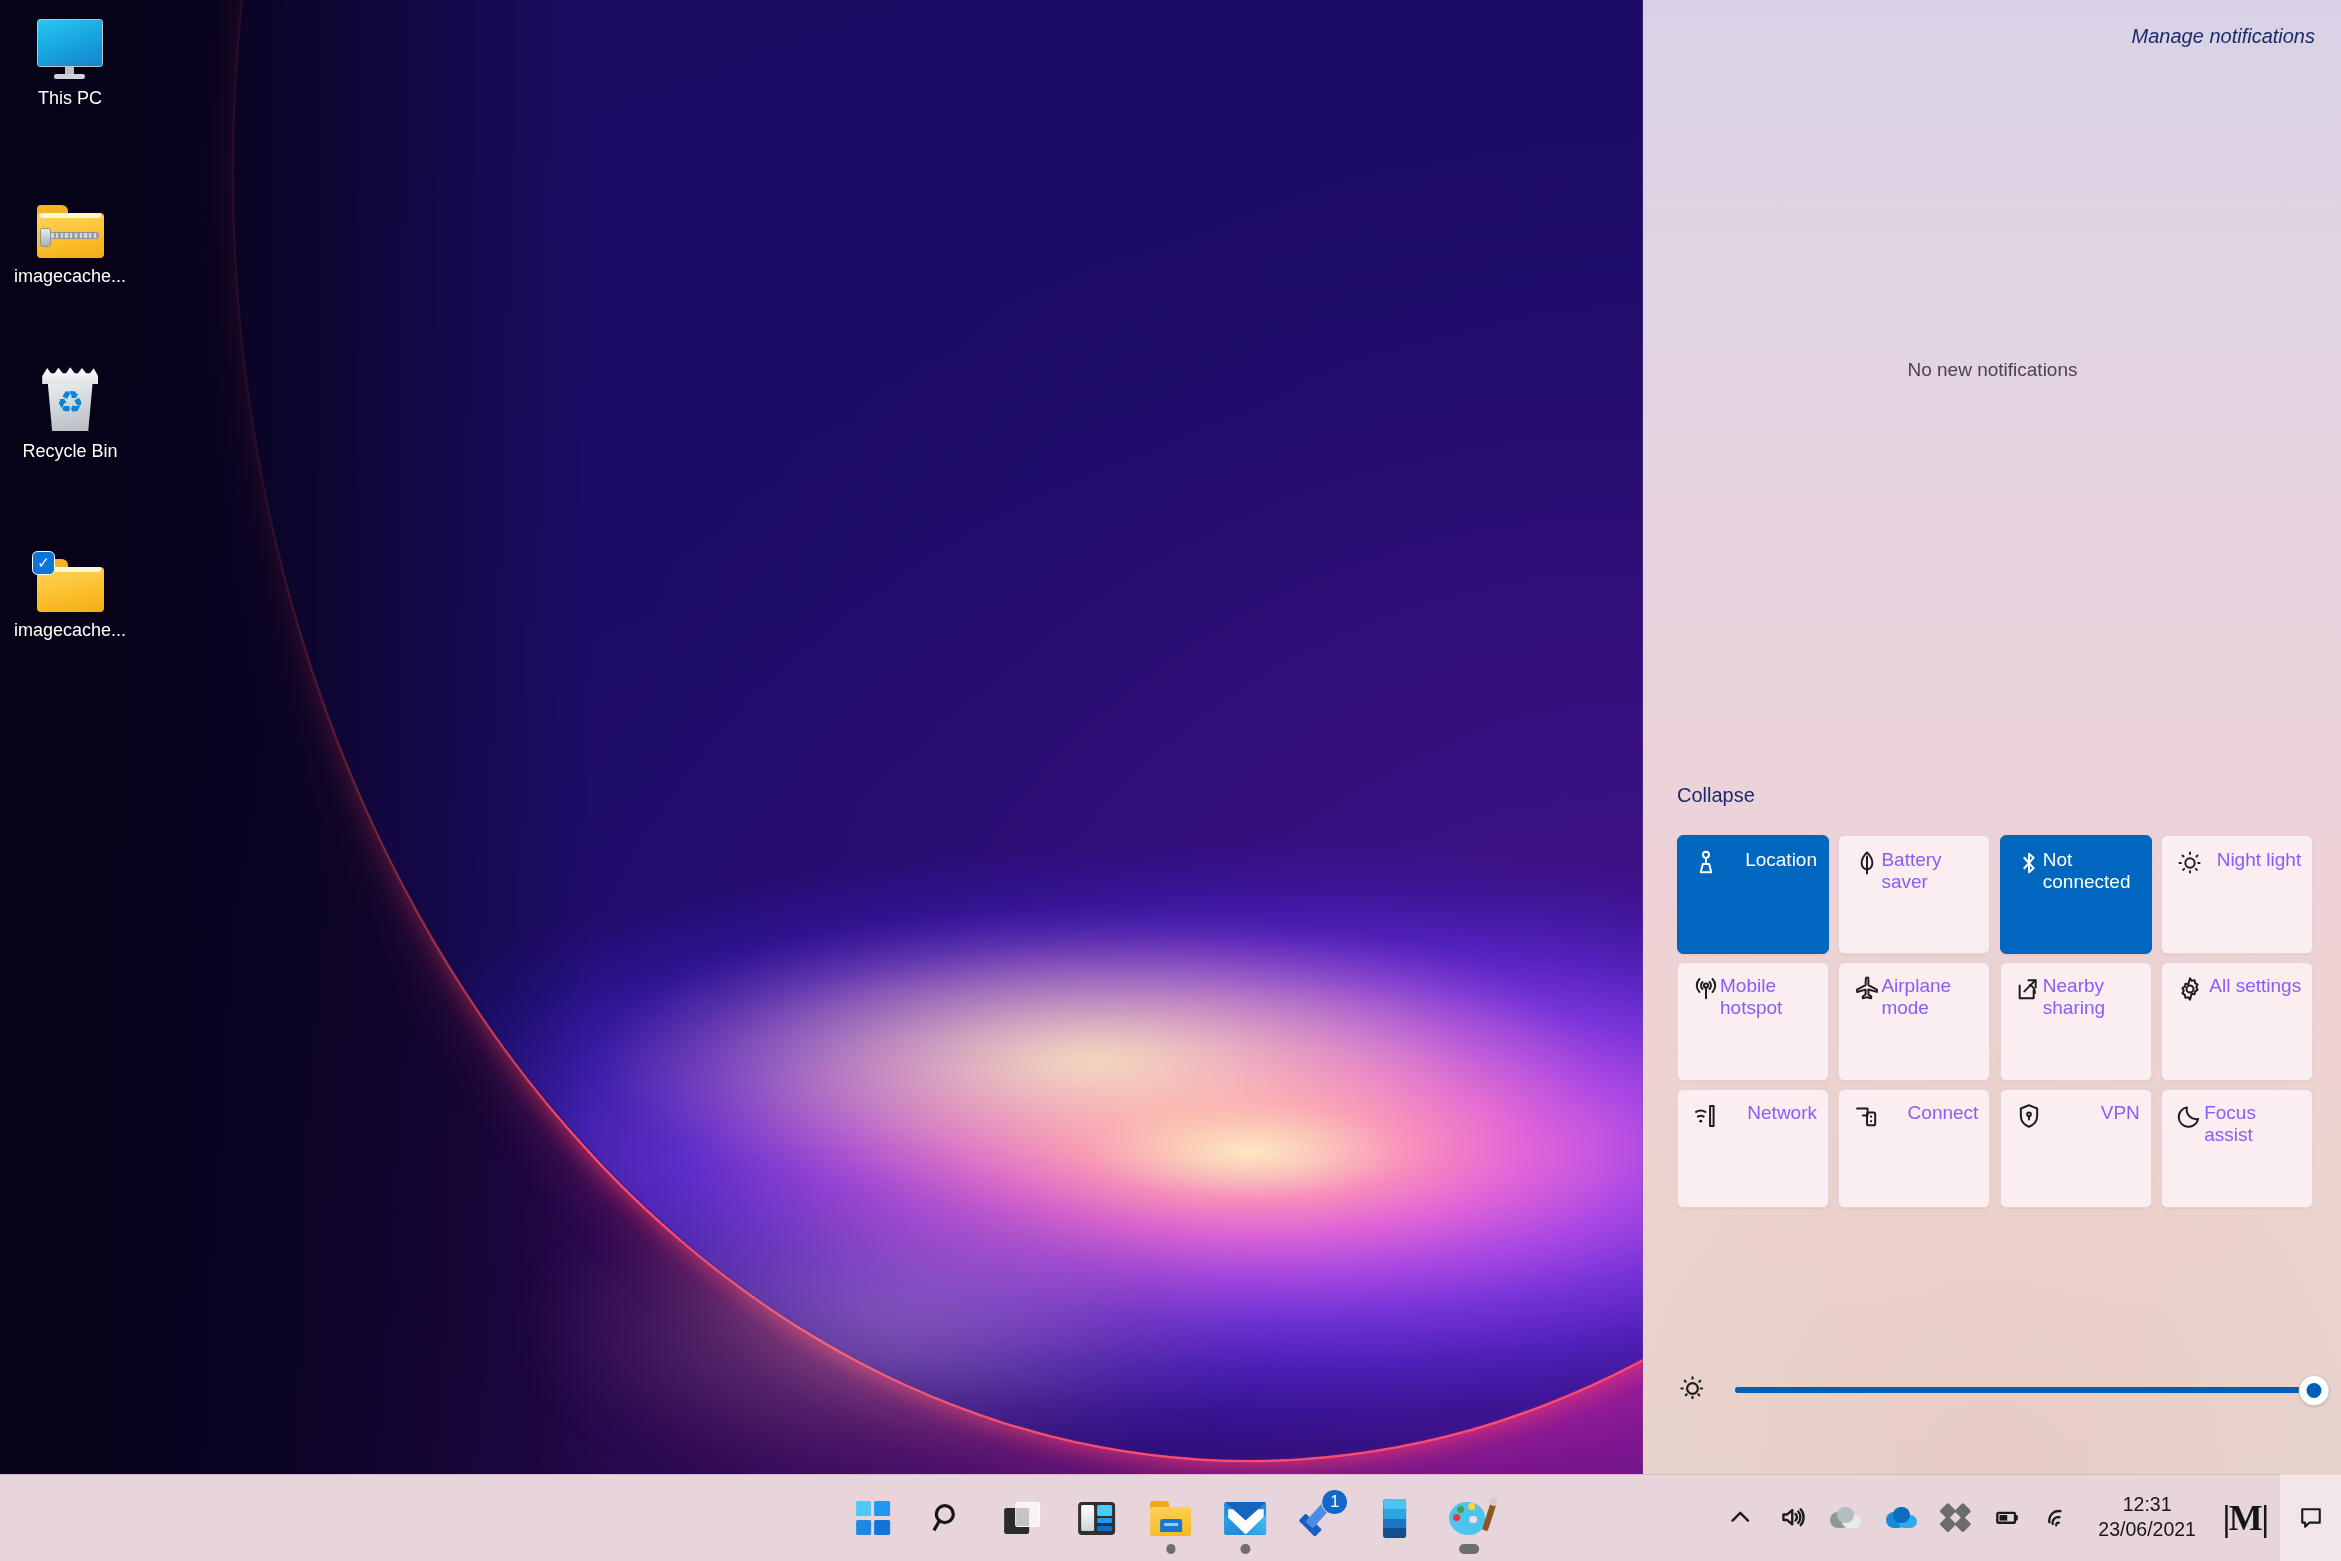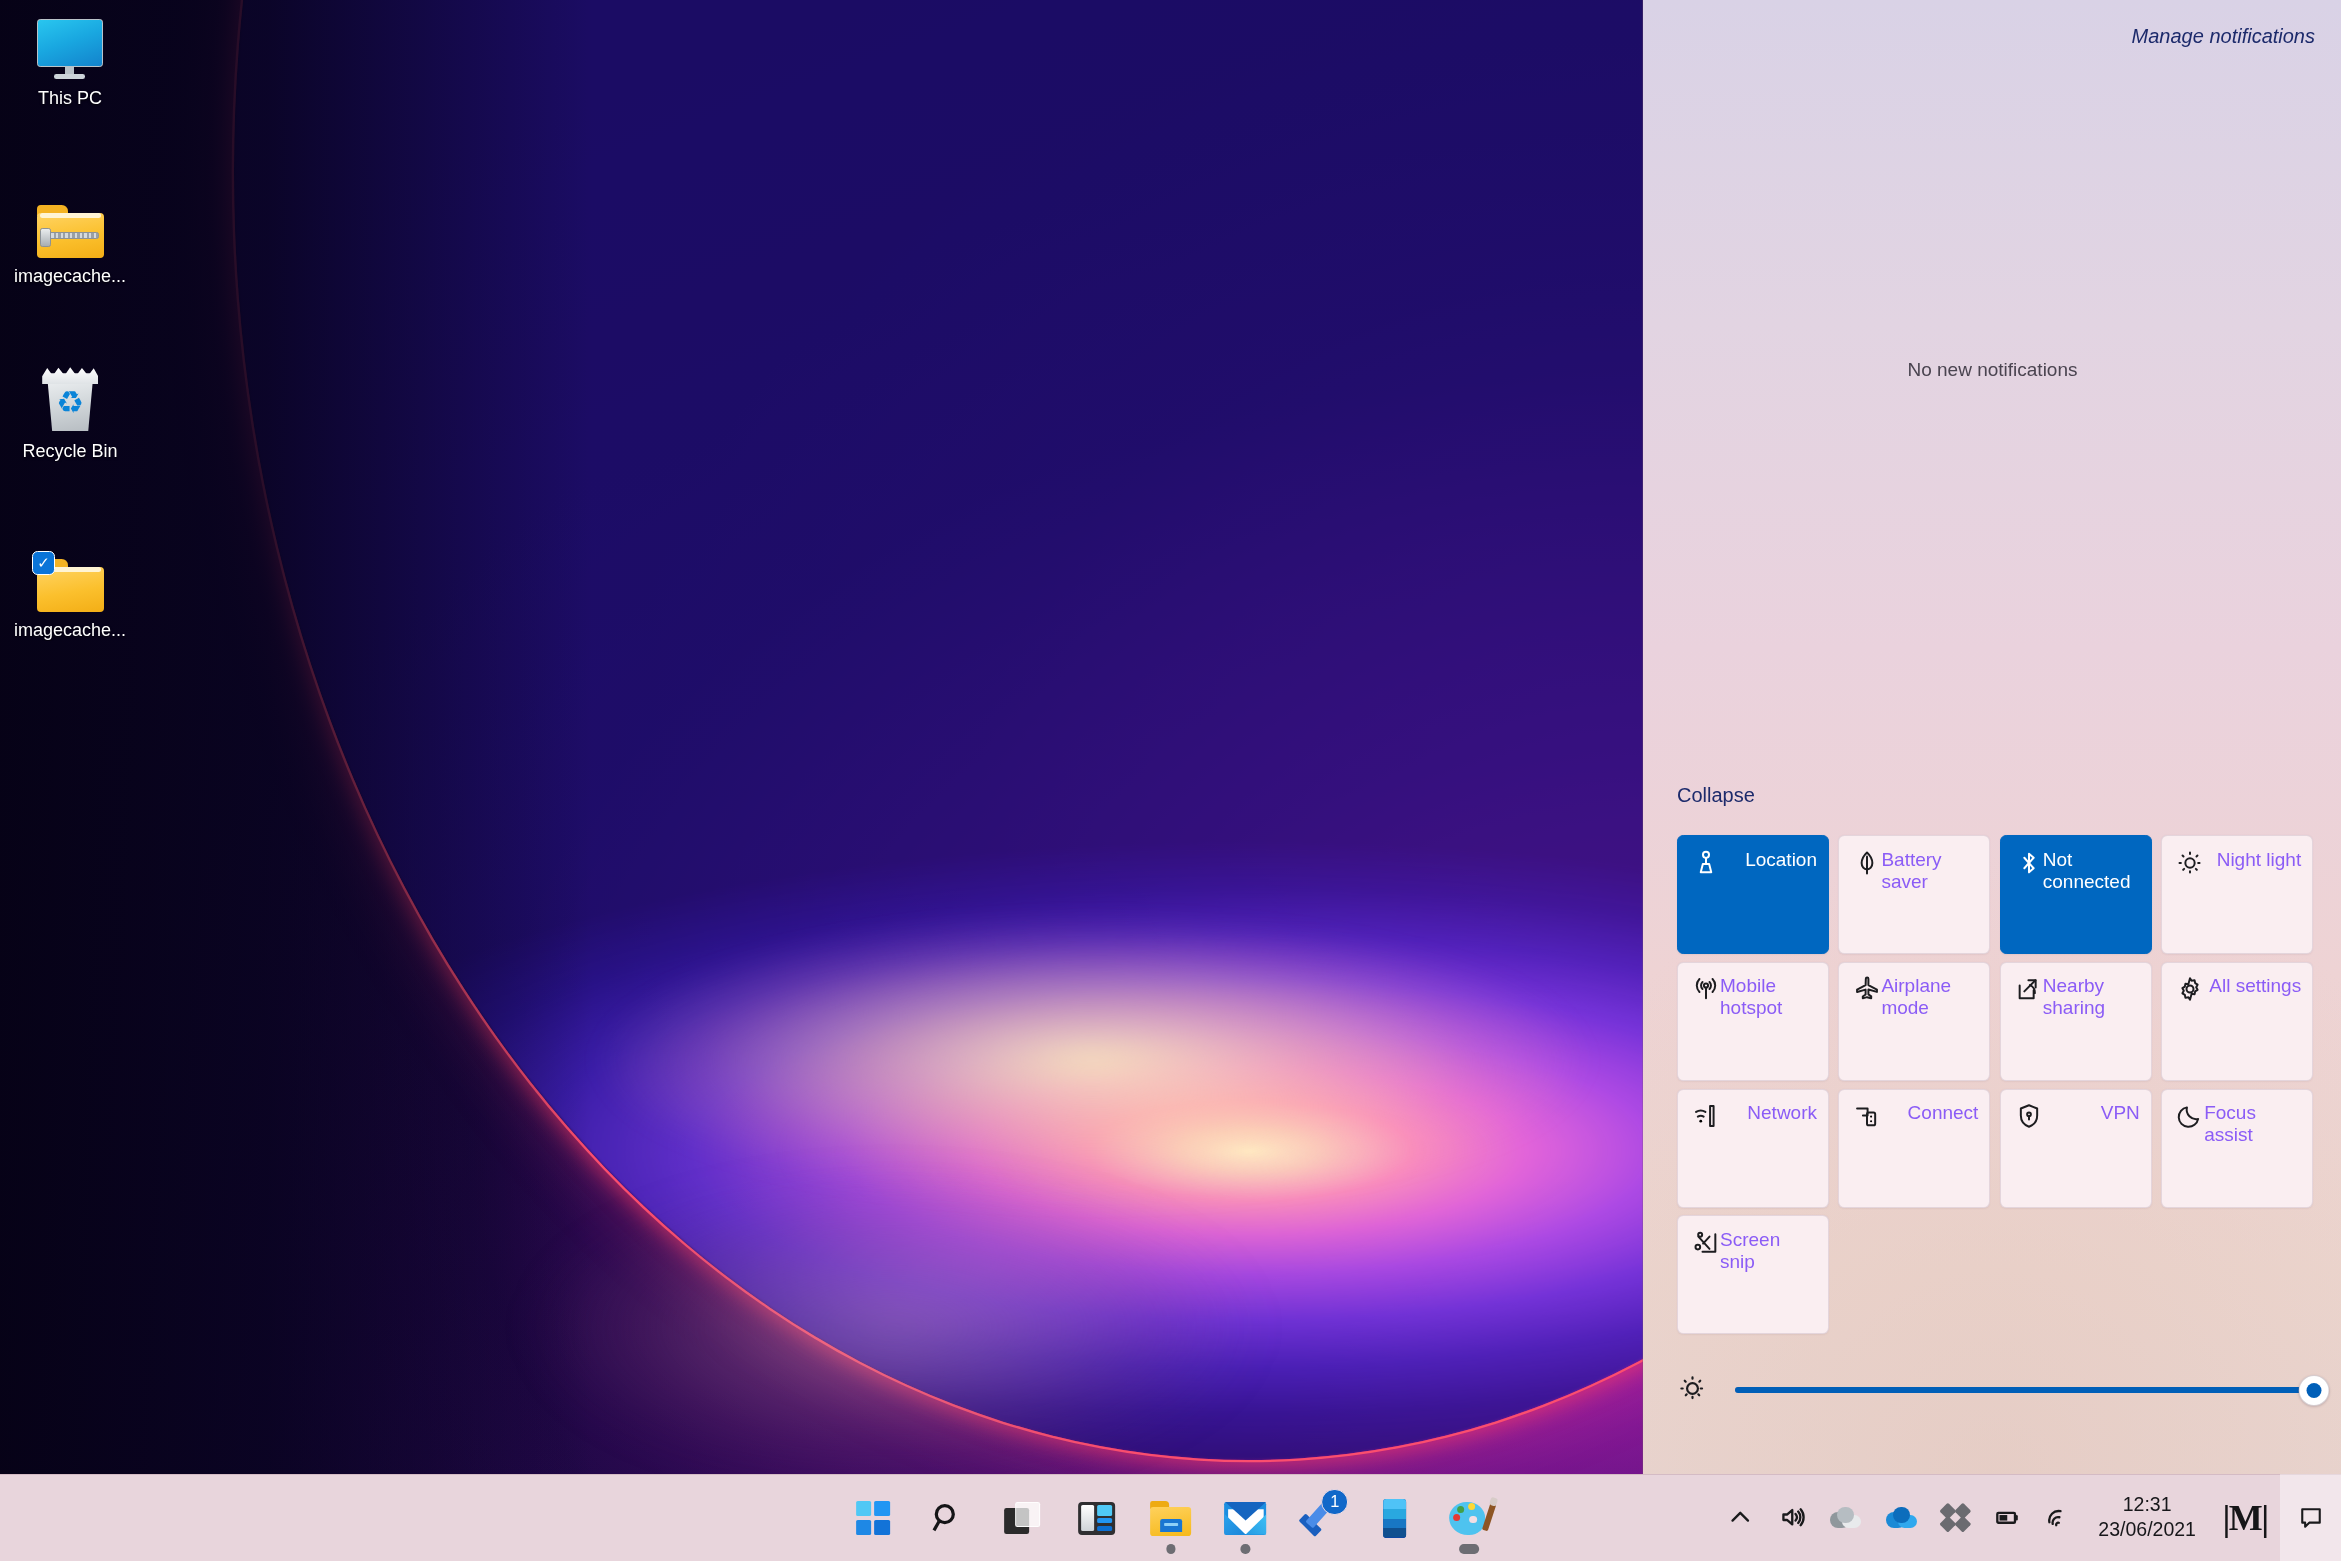--- a/index.html
+++ b/index.html
@@ -499,32 +499,20 @@
 
     <div class="qa-tile">
       <div class="qa-icon">
         <svg viewBox="0 0 24 24">
             <path d="M19 14.5A8.2 8.2 0 019.4 4.6 8.4 8.4 0 1019 14.5z"></path>
           </svg>
       </div>
       <div class="qa-label">Focus assist</div>
     </div>
 
-    <div class="qa-tile">
-      <div class="qa-icon">
-        <svg viewBox="0 0 24 24">
-            <path d="M20 4.5v15H9"></path>
-            <path d="M5.5 6.5L15 17"></path>
-            <path d="M15 6.5L9.5 12.5"></path>
-            <circle cx="5" cy="15.5" r="2"></circle>
-            <circle cx="7" cy="5" r="1.7"></circle>
-          </svg>
-      </div>
-      <div class="qa-label">Screen snip</div>
-    </div>
 
     <div class="qa-empty"></div>
     <div class="qa-empty"></div>
   </div>
 
   <div id="brightness-row">
     <div id="brightness-icon">
       <svg viewBox="0 0 24 24">
           <circle cx="12" cy="12" r="4.2"></circle>
           <path d="M12 3.4v2.2M12 18.4v2.2M3.4 12h2.2M18.4 12h2.2M6 6l1.5 1.5M16.5 16.5L18 18M18 6l-1.5 1.5M7.5 16.5L6 18" stroke-dasharray="1 2.4"></path>

